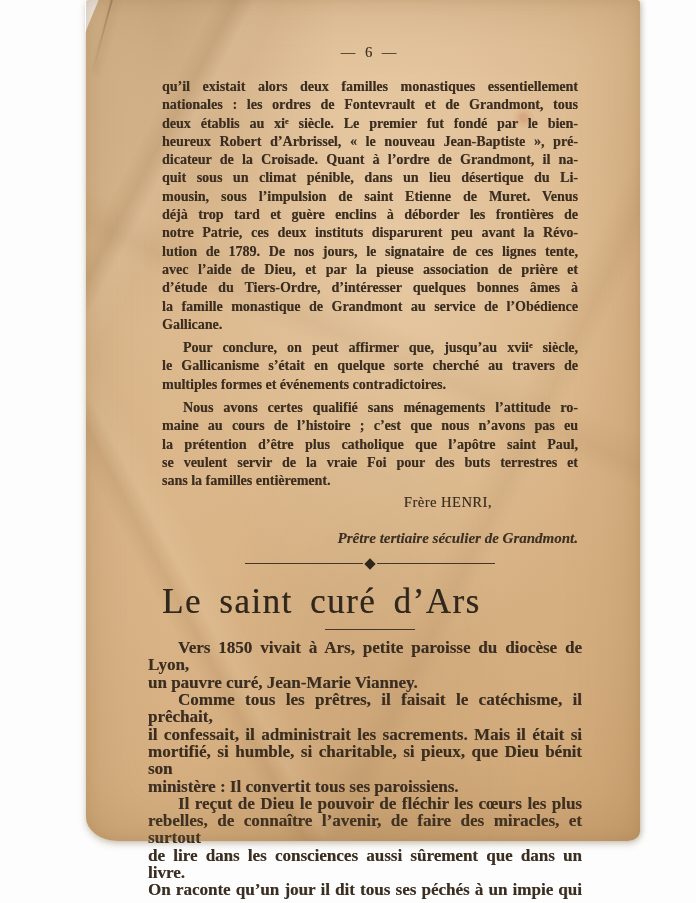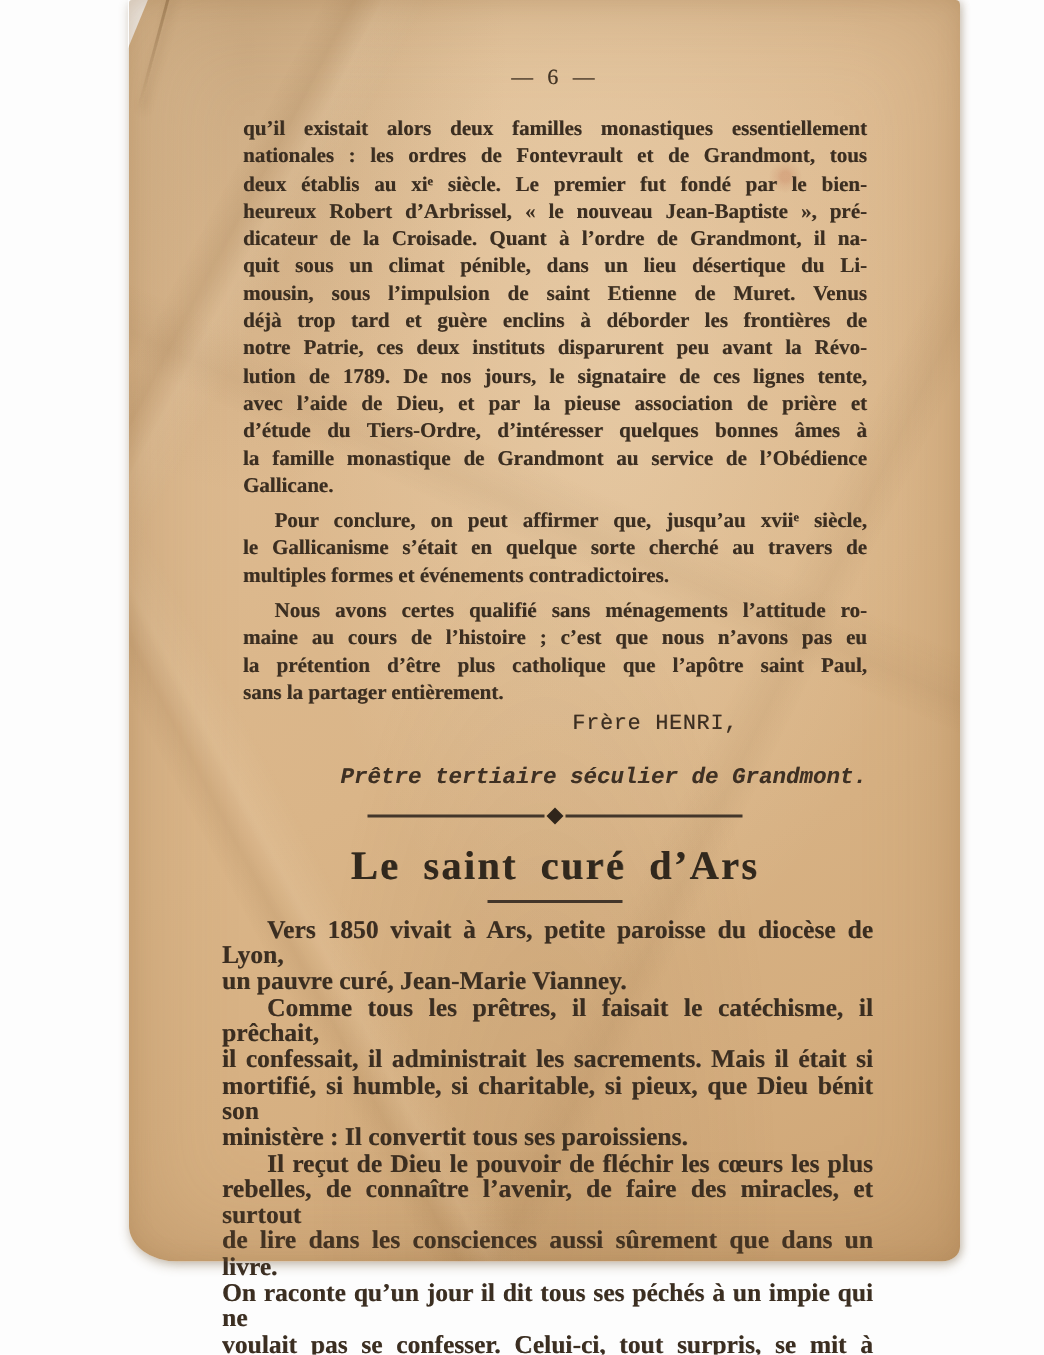--- a/index.html
+++ b/index.html
@@ -56,35 +56,35 @@
     text-shadow:0.3px 0.2px 0 rgba(59,46,33,0.5);
   }
   .line.last{text-align-last:left;}
   .a1{margin-top:17px;font-size:14px;}
   .a1 .line{line-height:18.3px;}
   .a1 .para + .para{margin-top:5px;}
   .a1 .line.indent{text-indent:21px;}
   .a2{margin-left:-14px;margin-right:-4px;font-size:17px;}
   .a2 .line{line-height:17.3px;}
   .a2 .line.indent{text-indent:30px;}
-  .signature{margin-top:3px;text-align:right;font-family:Liberation Mono, monospace;}
+  .signature{margin-top:3px;text-align:right;}
   .sig-name{font-size:14.5px;padding-right:86px;letter-spacing:0.5px;
     text-shadow:0.3px 0.2px 0 rgba(59,46,33,0.5);}
   .sig-role{font-size:15px;font-style:italic;font-weight:bold;margin-top:19px;
     color:#3e3023;text-shadow:0.2px 0.2px 0 rgba(59,46,33,0.4);}
   
   .divider{margin:13px auto 0;width:250px;display:flex;align-items:center;}
   .divider .rule{flex:1;height:1.6px;background:#43362a;}
   .divider .diamond{
     width:8px;height:8px;background:#2f251b;transform:rotate(45deg);
     margin:0 3px;flex:0 0 auto;
   }
   
   .title{
-    margin:14px 0 0;text-align:center;font-size:27px;font-weight:bold;
+    margin:14px 0 0;font-size:35px;font-weight:normal;
     letter-spacing:1.5px;word-spacing:7px;color:#31281d;
     text-shadow:0.4px 0.3px 0 rgba(49,40,29,0.6);
   }
   .title-underline{width:90px;height:1.6px;background:#43362a;margin:7px auto 0;}
   .a2{margin-top:9px;}
 </style>
 </head>
 <body>
 
 <div class="scan">
@@ -115,21 +115,22 @@
           </div>
           <div class="para">
             <div class="line indent">Pour conclure, on peut affirmer que, jusqu’au xviiᵉ siècle,</div>
             <div class="line">le Gallicanisme s’était en quelque sorte cherché au travers de</div>
             <div class="line last">multiples formes et événements contradictoires.</div>
           </div>
           <div class="para">
             <div class="line indent">Nous avons certes qualifié sans ménagements l’attitude ro-</div>
             <div class="line">maine au cours de l’histoire ; c’est que nous n’avons pas eu</div>
             <div class="line">la prétention d’être plus catholique que l’apôtre saint Paul,</div>
-            <div class="line last">sans la partager entièrement.</div>
+            <div class="line">se veulent servir de la vraie Foi pour des buts terrestres et</div>
+            <div class="line last">sans la familles entièrement.</div>
           </div>
         </div>
 
       <div class="signature">
         <div class="sig-name">Frère HENRI,</div>
         <div class="sig-role">Prêtre tertiaire séculier de Grandmont.</div>
       </div>
 
       <div class="divider">
         <span class="rule"></span>

